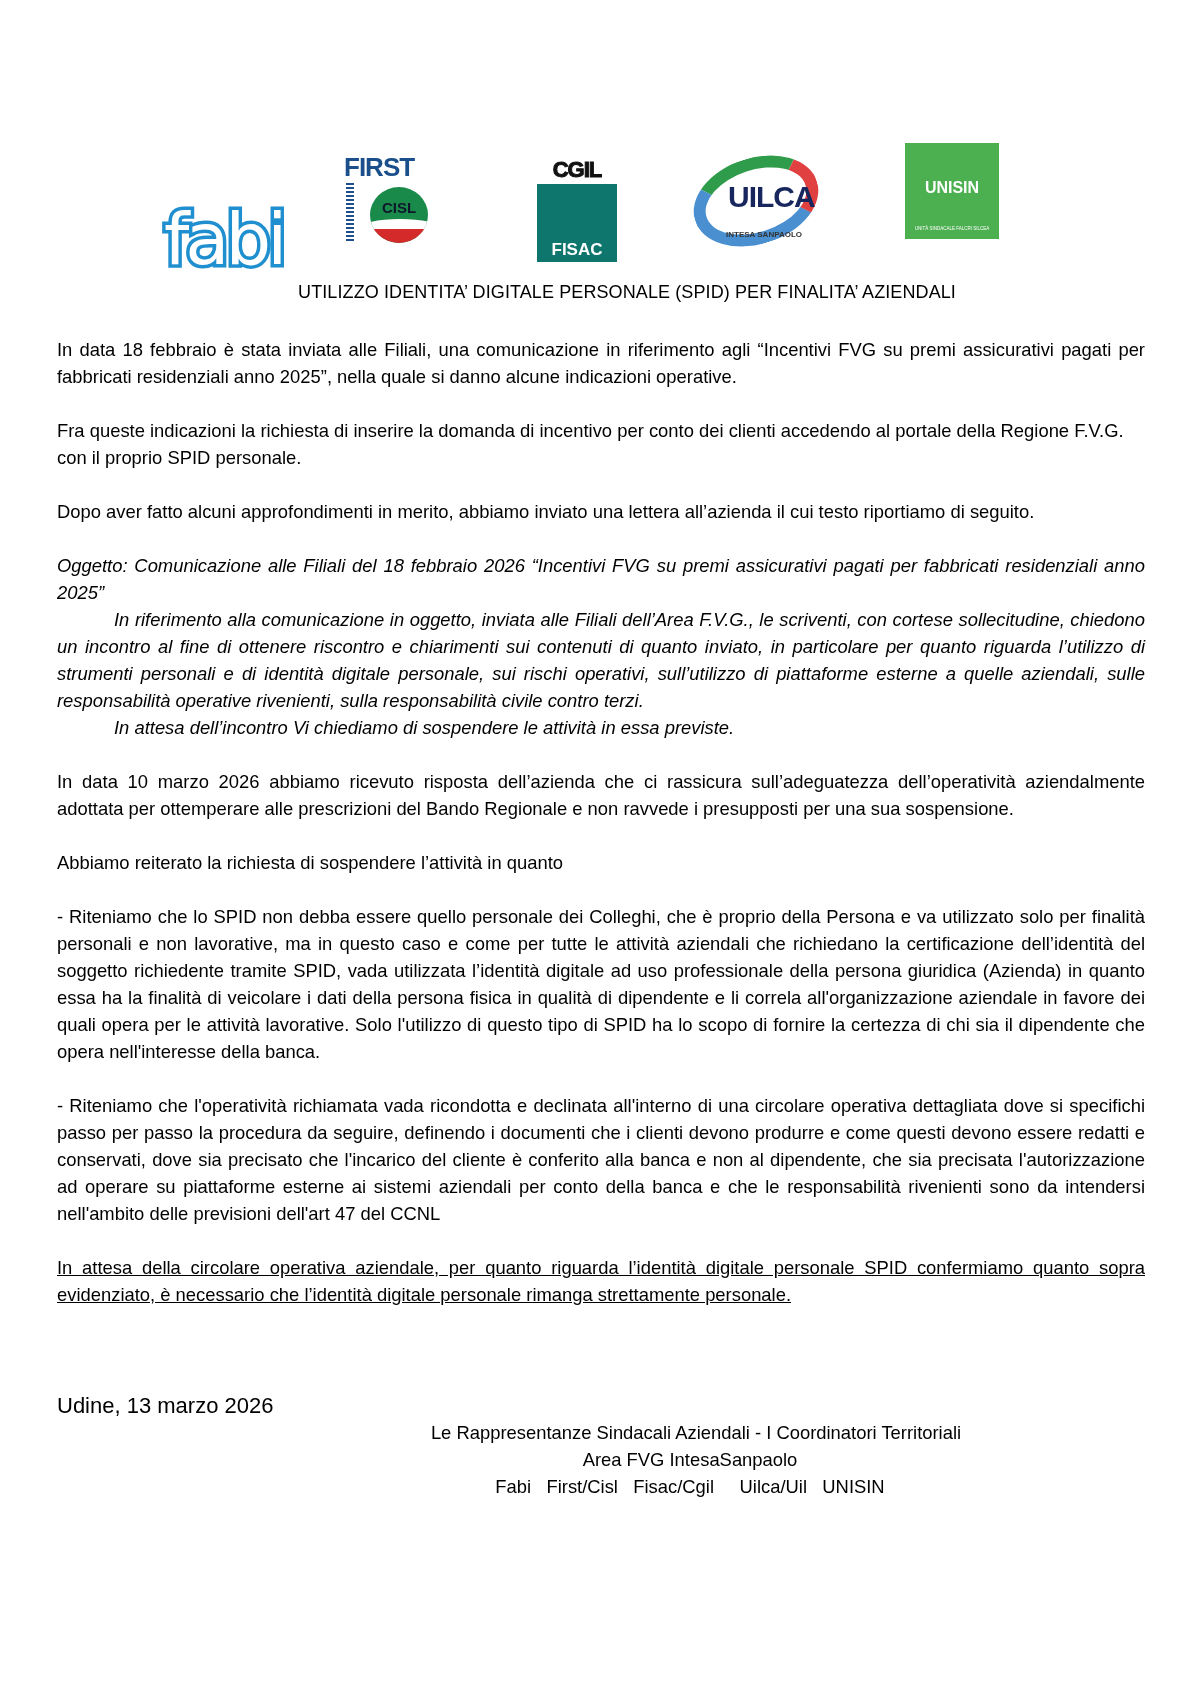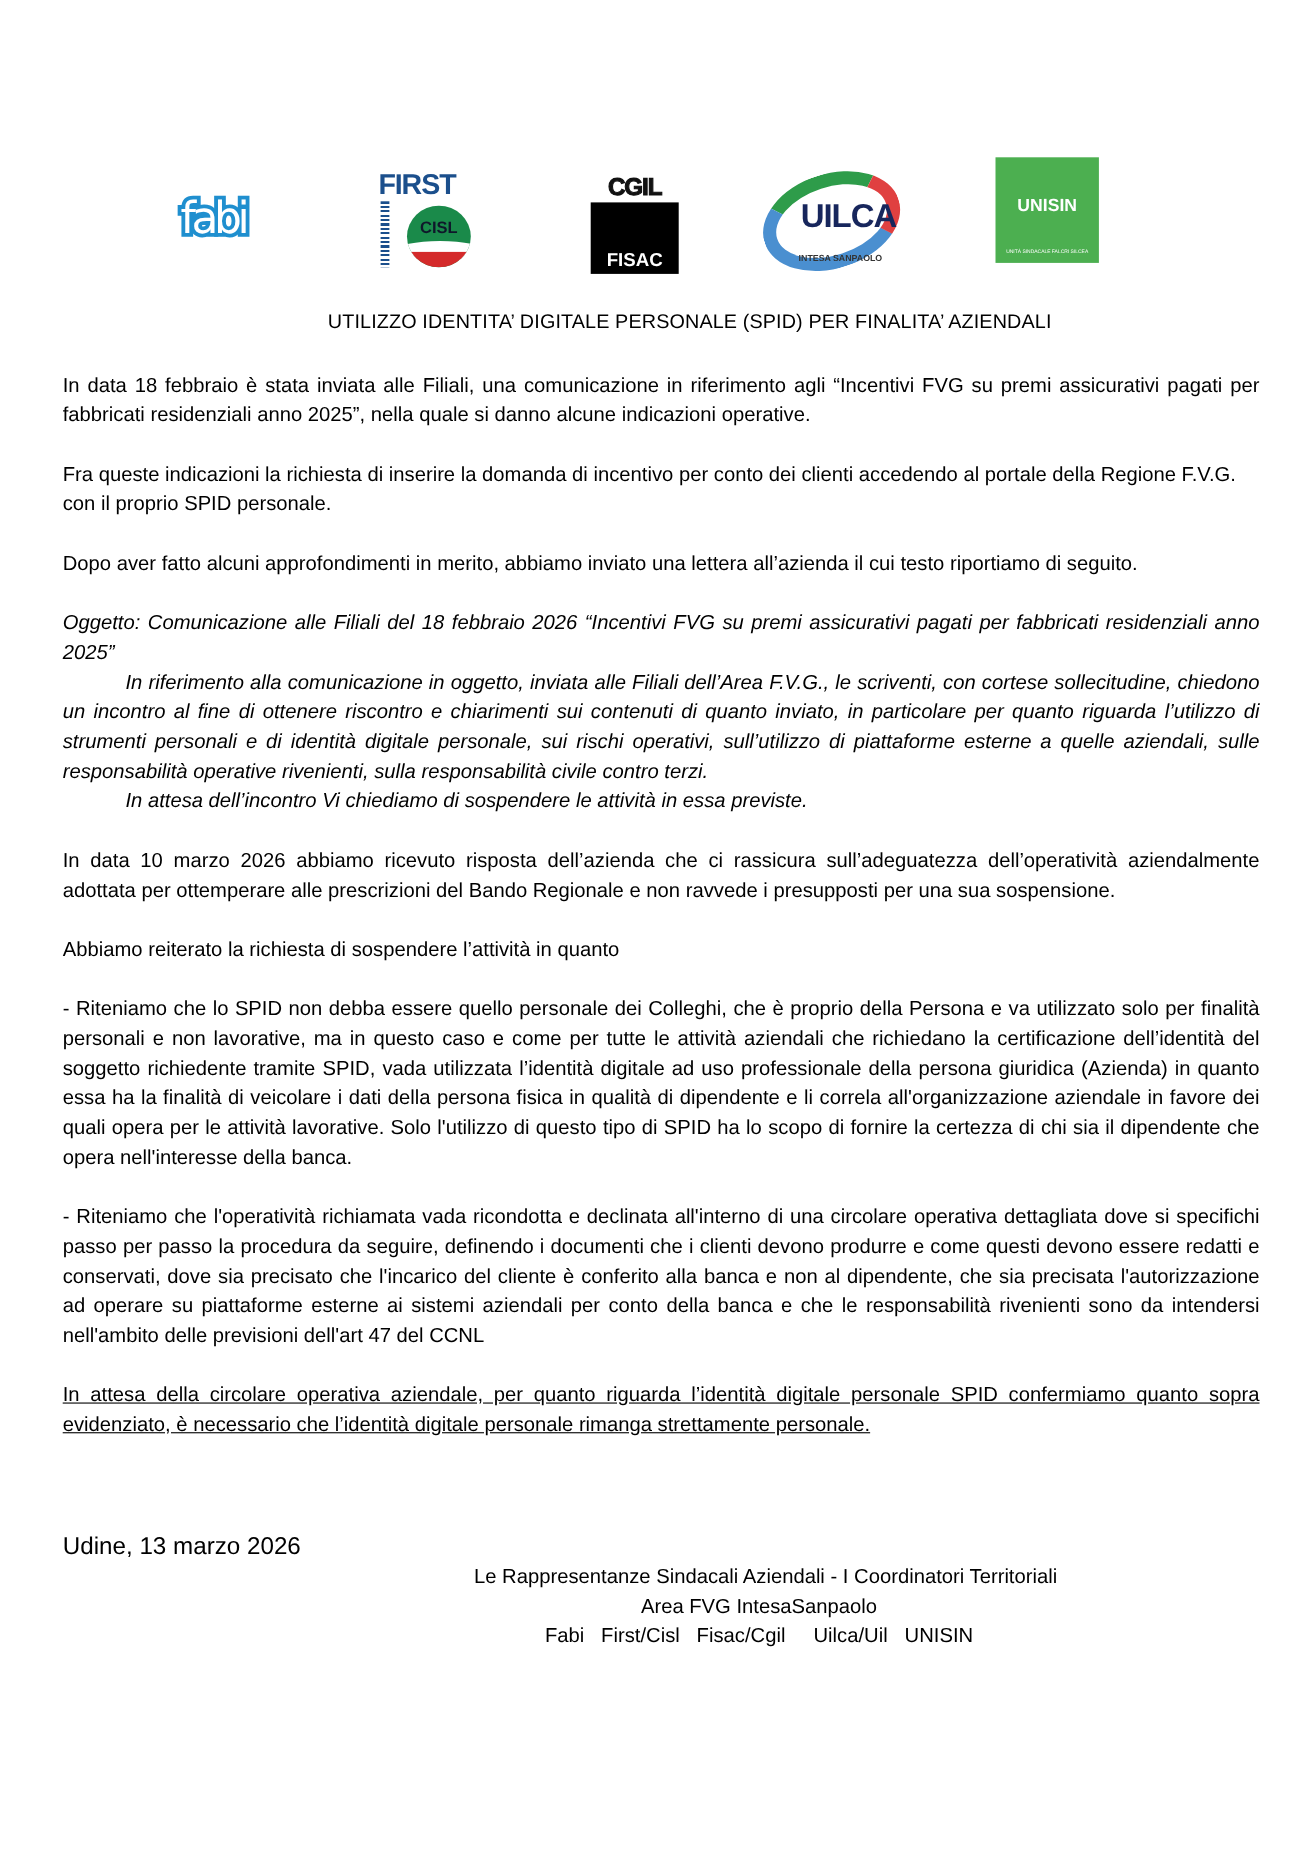--- a/index.html
+++ b/index.html
@@ -2,39 +2,39 @@
 <html><head>
 <meta charset="utf-8">
 <style>
   html, body { margin:0; padding:0; background:#ffffff; }
   body { width:1192px; height:1684px; position:relative; overflow:hidden;
          font-family:"Liberation Sans Narrow","Liberation Sans", sans-serif; color:#000; }
   .logos { position:absolute; top:140px; left:0; width:1192px; height:106px; }
   .logo { position:absolute; }
   
   .fabi { left:164px; top:22px; width:112px; height:74px; }
-  .fabi-text { font-family:"DejaVu Sans", sans-serif; font-size:40px; font-weight:400; color:#fff;
-     -webkit-text-stroke:7px #1f8fcf; paint-order:stroke fill; letter-spacing:-4px; line-height:74px; }
+  .fabi-text { font-family:"DejaVu Sans", sans-serif; font-size:72px; font-weight:400; color:#fff;
+     -webkit-text-stroke:7px #1f8fcf; paint-order:stroke fill; letter-spacing:-4px; line-height:74px;margin-top:40px; }
   
   .first { left:344px; top:15px; width:96px; height:88px; }
   .first-title { position:absolute; left:0; top:0; font-family:"Liberation Sans", sans-serif; font-weight:700;
      font-size:26px; color:#1b4f8c; letter-spacing:-1px; line-height:24px; }
   .first-bars { position:absolute; left:2px; top:28px; width:8px; height:60px;
      background:repeating-linear-gradient(#1b4f8c 0 2px, #fff 2px 4px); }
   .first-circle { position:absolute; left:26px; top:32px; width:58px; height:56px; border-radius:50%;
      background:#1a8a4a; overflow:hidden; }
   .first-circle .red { position:absolute; left:0; bottom:0; width:100%; height:14px; background:#d42a2a; }
   .first-circle .white { position:absolute; left:-10px; bottom:6px; width:80px; height:18px; background:#fff; border-radius:50%; }
   .first-cisl { position:absolute; left:0; top:12px; width:58px; text-align:center; color:#0f172a;
      font-family:"Liberation Sans", sans-serif; font-weight:700; font-size:15px; }
   
   .cgil { left:537px; top:20px; width:80px; height:86px; }
   .cgil-title { font-family:"Liberation Sans", sans-serif; font-weight:900; font-size:22px; color:#111;
      text-align:center; line-height:20px; letter-spacing:-1px; -webkit-text-stroke:1px #111; }
-  .cgil-box { margin-top:4px; width:80px; height:65px; background:#000000; position:relative; }
+  .cgil-box { margin-top:4px; width:80px; height:78px; background:#0f766e; position:relative; }
   .cgil-fisac { position:absolute; bottom:2px; left:0; width:100%; text-align:center; color:#fff;
      font-family:"Liberation Sans", sans-serif; font-weight:700; font-size:17px; }
   
   .uilca { left:686px; top:6px; width:140px; height:100px; }
   .uilca-ring { position:absolute; left:6px; top:12px; width:104px; height:62px; border-radius:50%;
      border:12px solid #4a8fd0; border-top-color:#2e9c4a; border-right-color:#e04040; transform:rotate(-18deg); }
   .uilca-text { position:absolute; left:42px; top:34px; font-family:"Liberation Sans", sans-serif; font-weight:900;
      font-size:30px; color:#17265c; letter-spacing:-1px; }
   .uilca-sub { position:absolute; left:40px; top:84px; font-family:"Liberation Sans", sans-serif; font-weight:700;
      font-size:8px; color:#333; }

